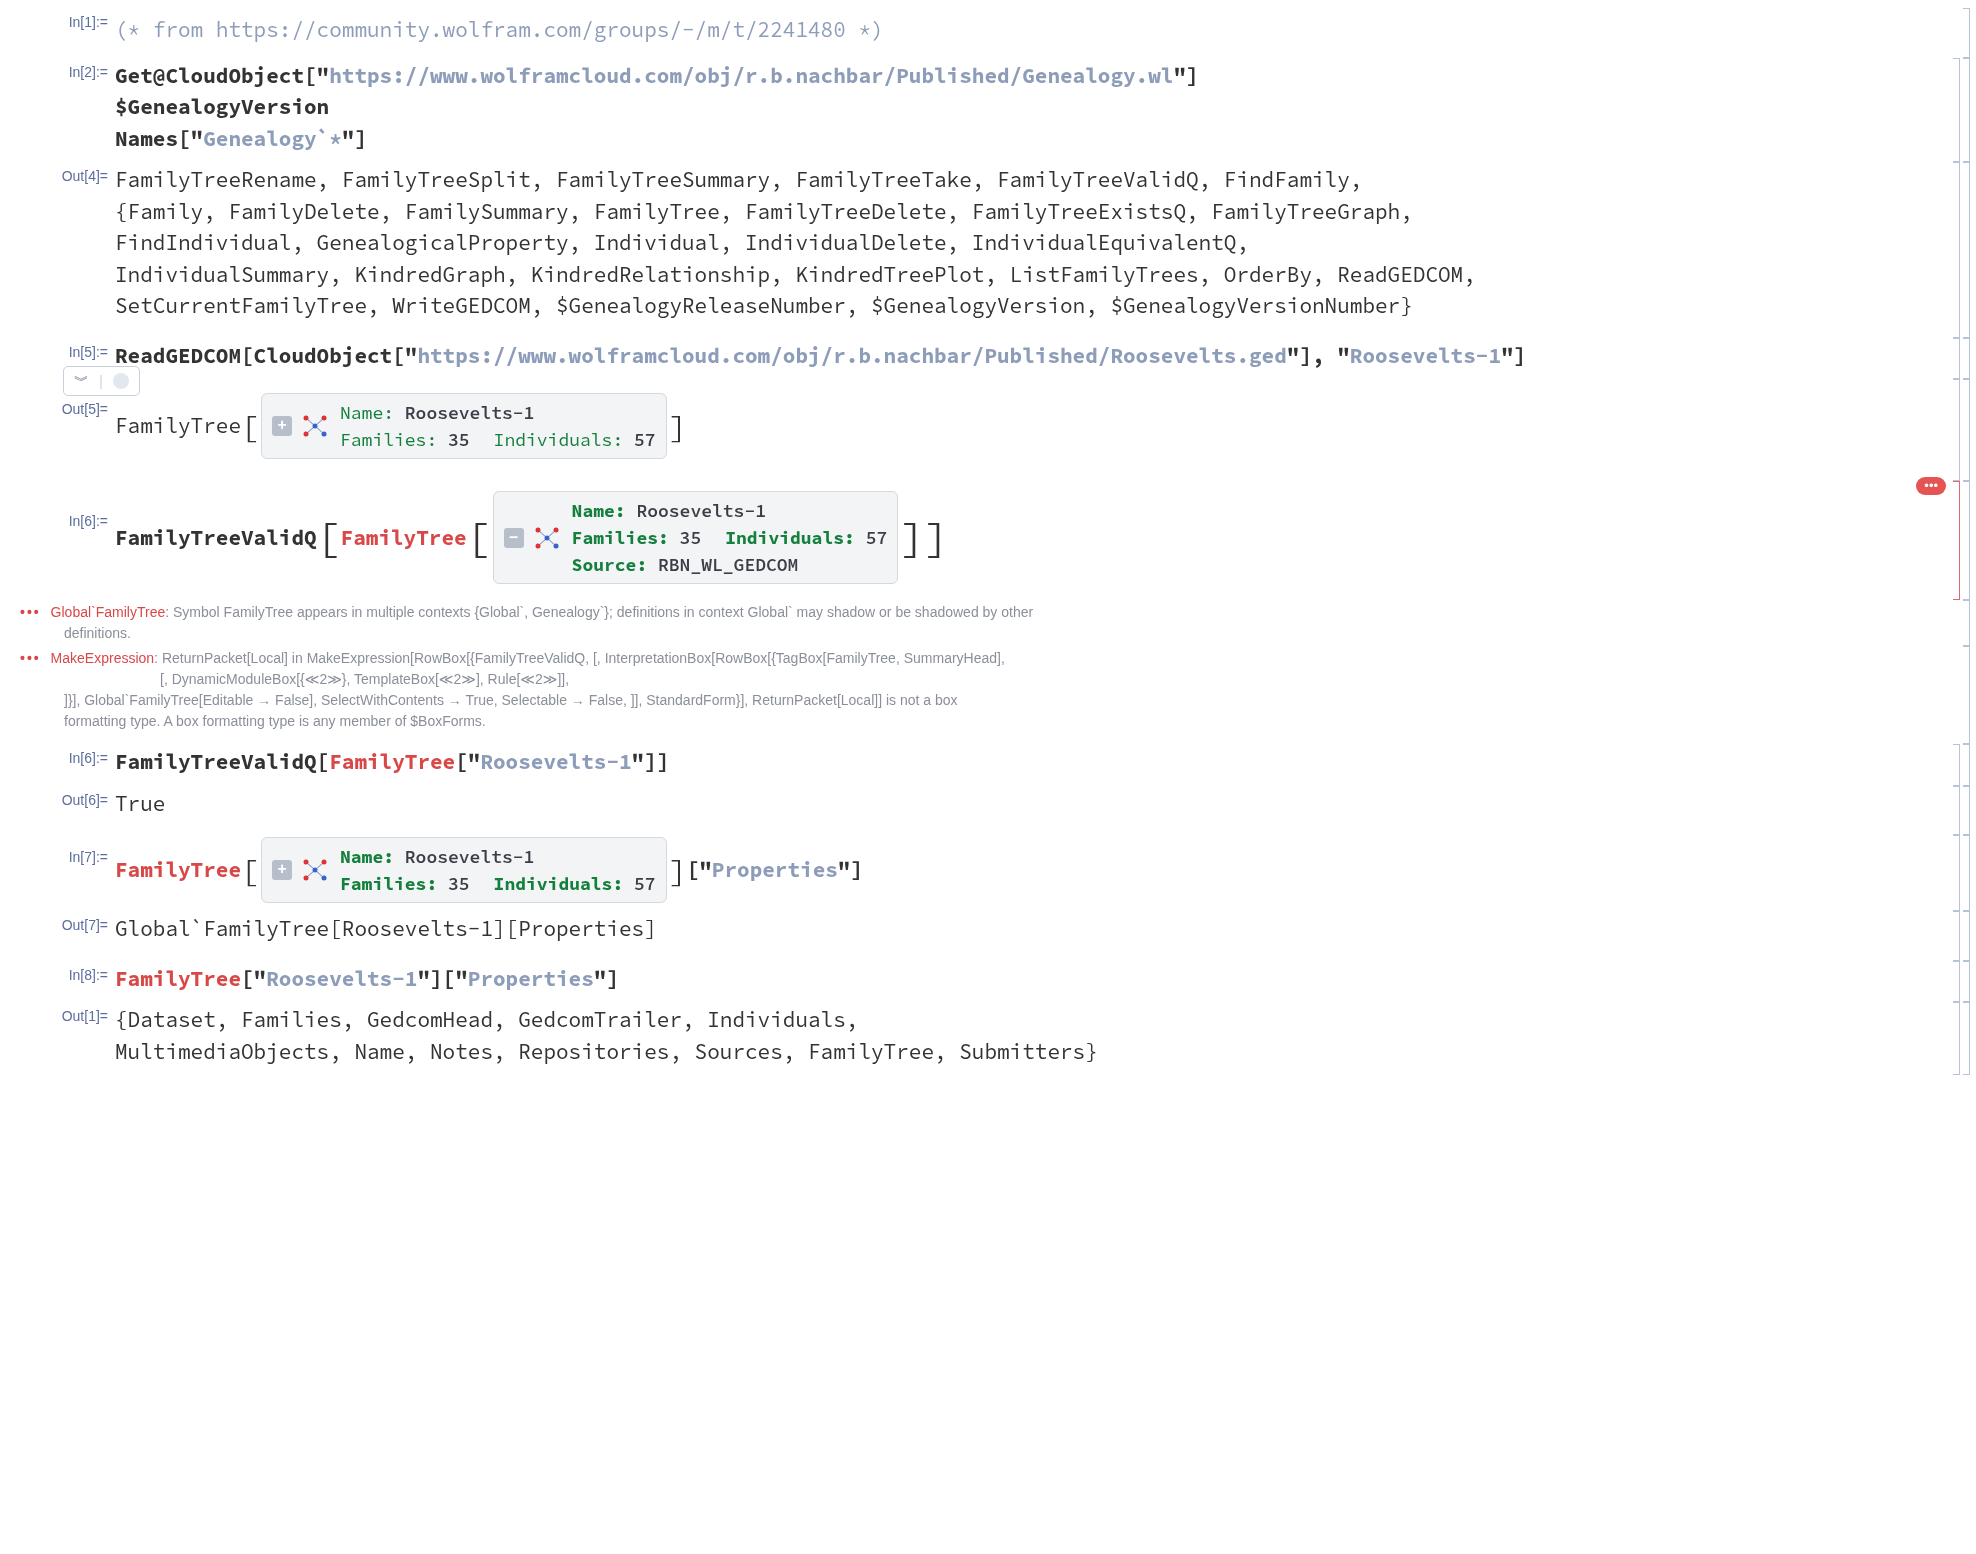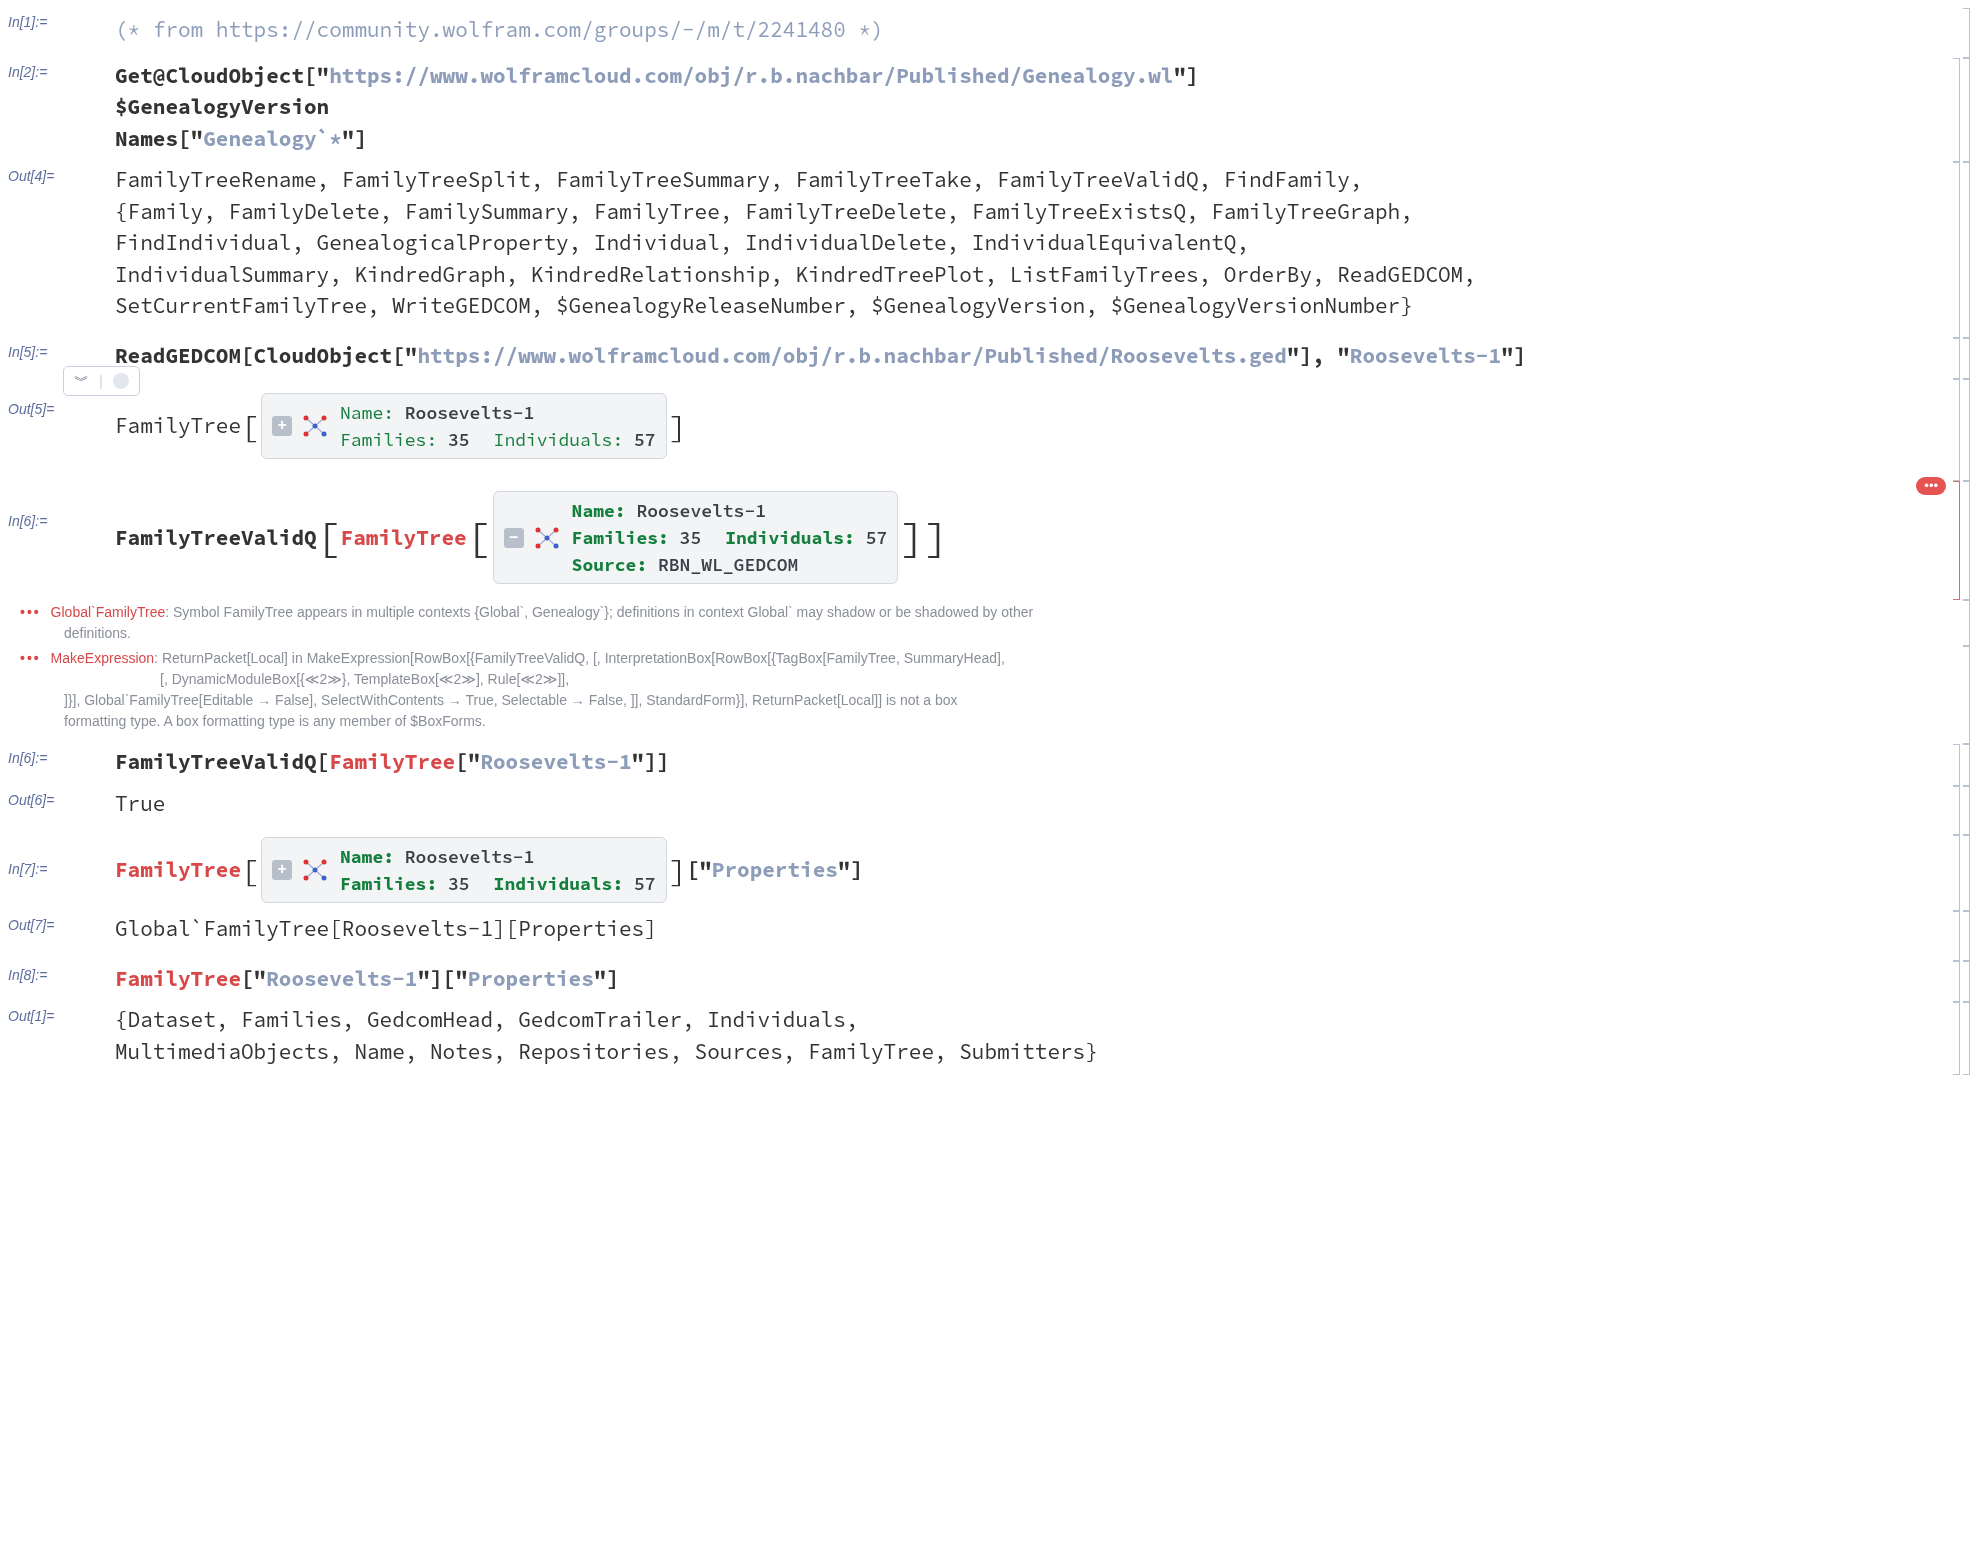--- a/index.html
+++ b/index.html
@@ -1,18 +1,18 @@
 <!DOCTYPE html>
 <html><head>
 <meta charset="utf-8">
 <style>
   html,body{margin:0;padding:0;background:#fff;font-family:"Source Sans Pro","Segoe UI",Arial,sans-serif;color:#333;font-size:21px}
   .notebook{padding:8px 0 24px 8px}
   .cell{position:relative;padding:2px 40px 8px 107px;line-height:1.5}
-  .label{position:absolute;left:0;width:100px;font-family:"Source Sans Pro",Arial; font-size:14px;color:#5d6e9e;font-style:italic;top:4px}
+  .label{position:absolute;left:0;width:100px;text-align:right;font-family:"Source Sans Pro",Arial; font-size:14px;color:#5d6e9e;top:4px}
   .out-label{color:#5d6e9e}
   .cell-brackets{position:absolute;right:6px;top:0;bottom:0;display:flex;gap:3px}
   .bracket{width:6px;border-right:1px solid #b9c3d6;border-top:1px solid #b9c3d6;border-bottom:1px solid #b9c3d6}
   .bracket.outer{width:6px}
   .bracket.err{border-color:#e06673}
   .mono{font-family:"Source Code Pro","Menlo","Consolas",monospace;font-size:21px}
   .bold{font-weight:700}
   .comment{color:#8d9db9}
   .url{color:#8d9db9}
   .str{color:#8d9db9}
@@ -221,21 +221,21 @@
   <div class="cell" style="padding-bottom:16px">
     <div class="label out-label">Out[6]=</div>
     <div class="mono">True</div>
     <div class="cell-brackets">
         <div class="bracket"></div>
         <div class="bracket outer"></div>
       </div>
   </div>
 
   <div class="cell">
-    <div class="label" style="top:24px">In[7]:=</div>
+    <div class="label" style="top:12px">In[7]:=</div>
     <div class="mono bold" style="display:flex;align-items:center;flex-wrap:nowrap">
       <span class="kw">FamilyTree</span>
       <span class="big-sb">[</span>
       <span class="summary">
         <span class="toggle">+</span>
         <span class="graph">
           <svg width="30" height="28" viewBox="0 0 30 28">
               <g stroke="#6b7fc4" stroke-width="1" fill="none">
                 <line x1="6" y1="6" x2="15" y2="14"></line>
                 <line x1="24" y1="6" x2="15" y2="14"></line>

